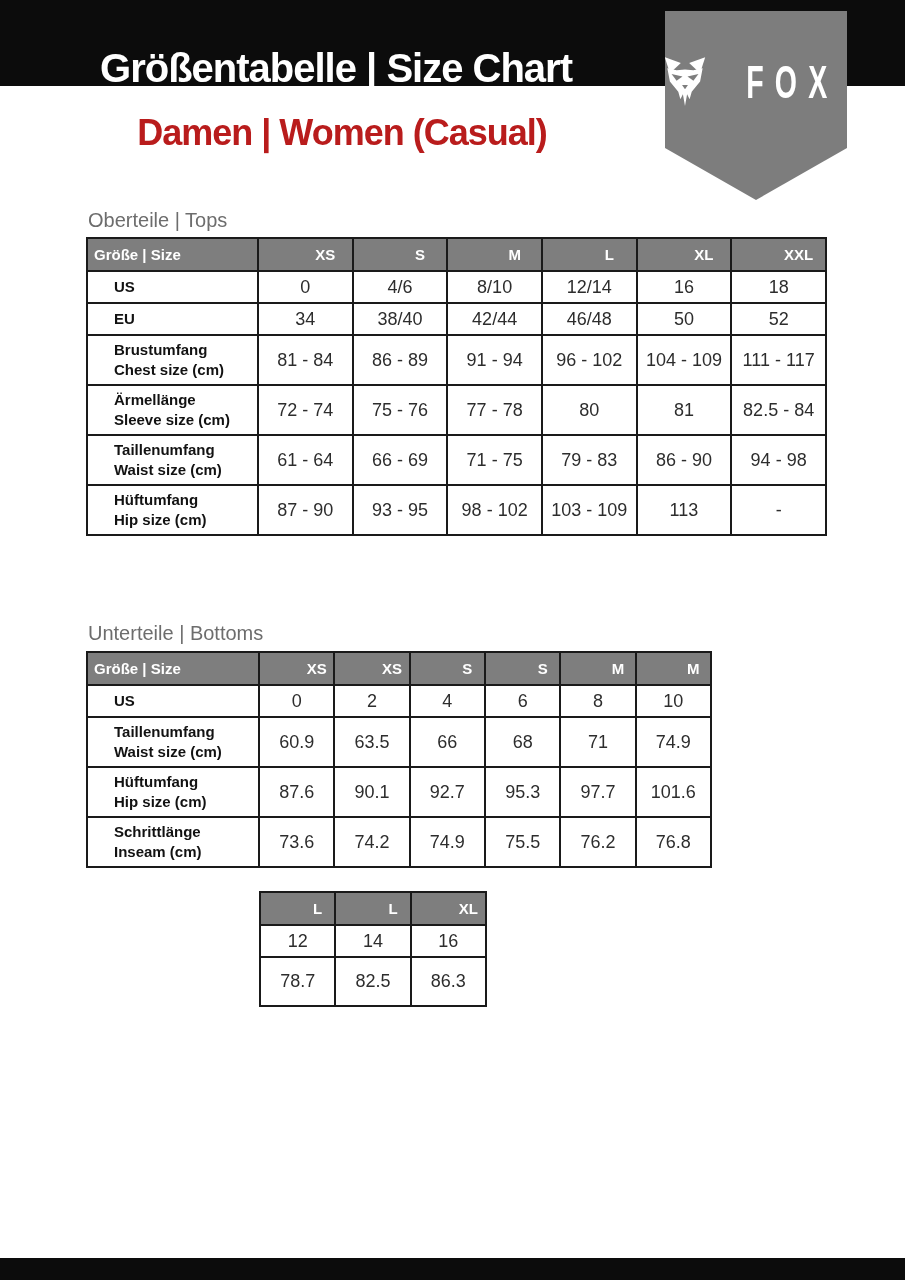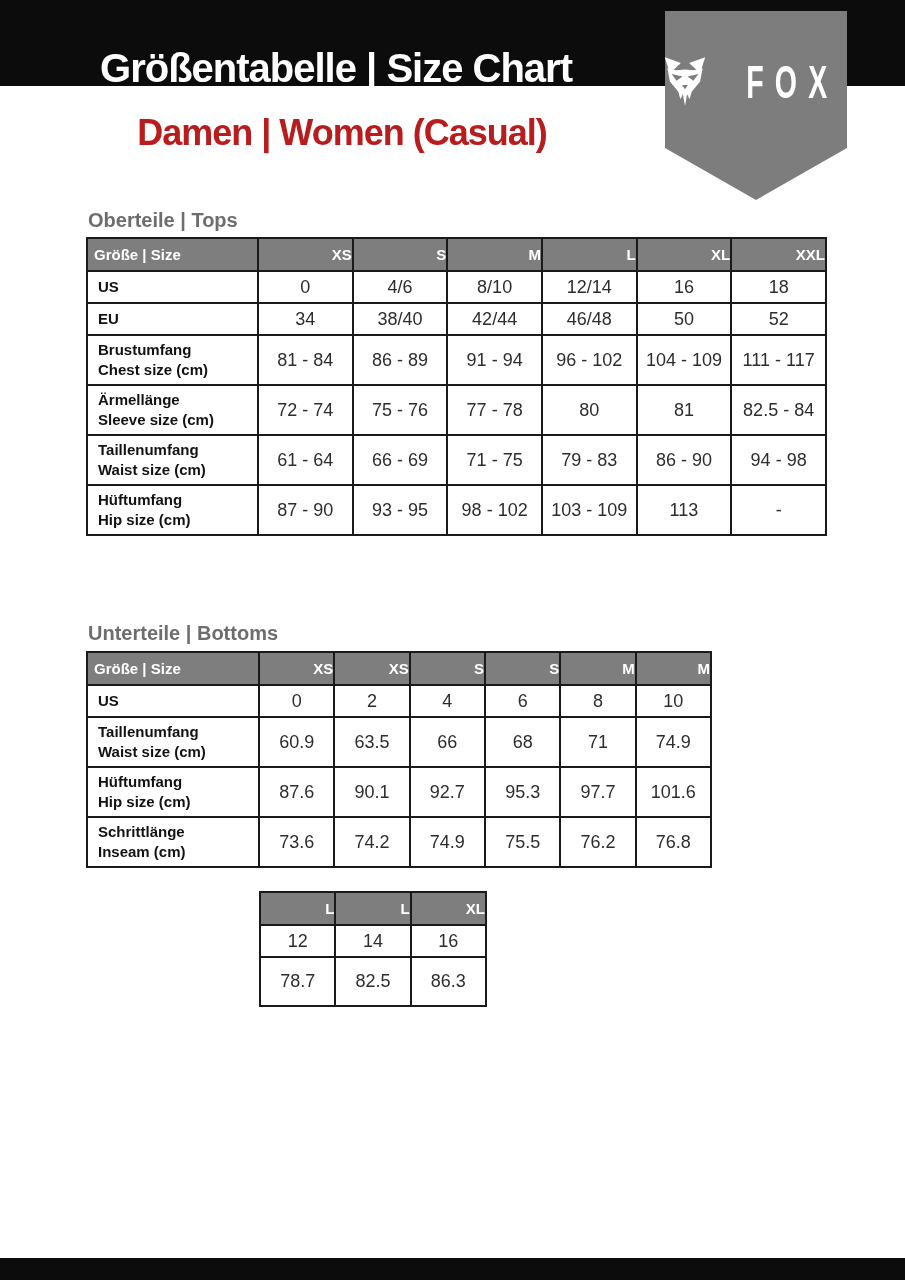--- a/index.html
+++ b/index.html
@@ -24,37 +24,37 @@
     clip-path:polygon(0 0,100% 0,100% 72.5%,50% 100%,0 72.5%);
   }
   .brand-row{display:flex;align-items:center;justify-content:center;margin-top:46px}
   .fox-head{width:42px;height:50px;margin-right:12px;flex:0 0 auto}
   .fox-text{
     font-size:46px;font-weight:bold;color:#ffffff;letter-spacing:18px;
     transform:scaleX(0.62);transform-origin:center;margin-right:-18px;line-height:46px;
   }
   
   .section-heading{
-    position:absolute;color:#6d6d6d;font-weight:bold;font-size:20px;line-height:24px;letter-spacing:0;text-align:center;
+    position:absolute;color:#6d6d6d;font-weight:normal;font-size:20px;line-height:24px;letter-spacing:0;text-align:center;
   }
   #tops-heading{top:208px;left:88px}
   #bottoms-heading{top:621px;left:88px}
   
   table{border-collapse:collapse;position:absolute;table-layout:fixed;background:#fff}
   #tops-table{top:237px;left:86px;width:741px}
   #bottoms-table{top:651px;left:86px;width:626px}
   #bottoms-cont-table{top:891px;left:259px;width:228px}
   th,td{border:2px solid #1a1a1a;padding:0;vertical-align:middle}
   thead th{
     background:#7e7e7e;color:#ffffff;font-size:15px;font-weight:bold;
-    height:31px;text-align:right;padding-left:40px;
+    height:31px;text-align:center;padding-left:40px;
   }
   thead th.label-col{text-align:left;padding-left:6px}
   tbody th.label-col{
-    text-align:left;padding-left:10px;color:#121212;
+    text-align:left;padding-left:26px;color:#121212;
     font-size:15px;font-weight:bold;line-height:20px;
   }
   tbody td{
     text-align:center;color:#2d2d2d;font-size:18px;font-weight:400;
   }
   tr.row-plain{height:32px}
   tr.row-tall{height:50px}
   #bottoms-cont-table tr.row-plain{height:32px}
   #bottoms-cont-table tr.row-tall{height:49px}
 </style>

